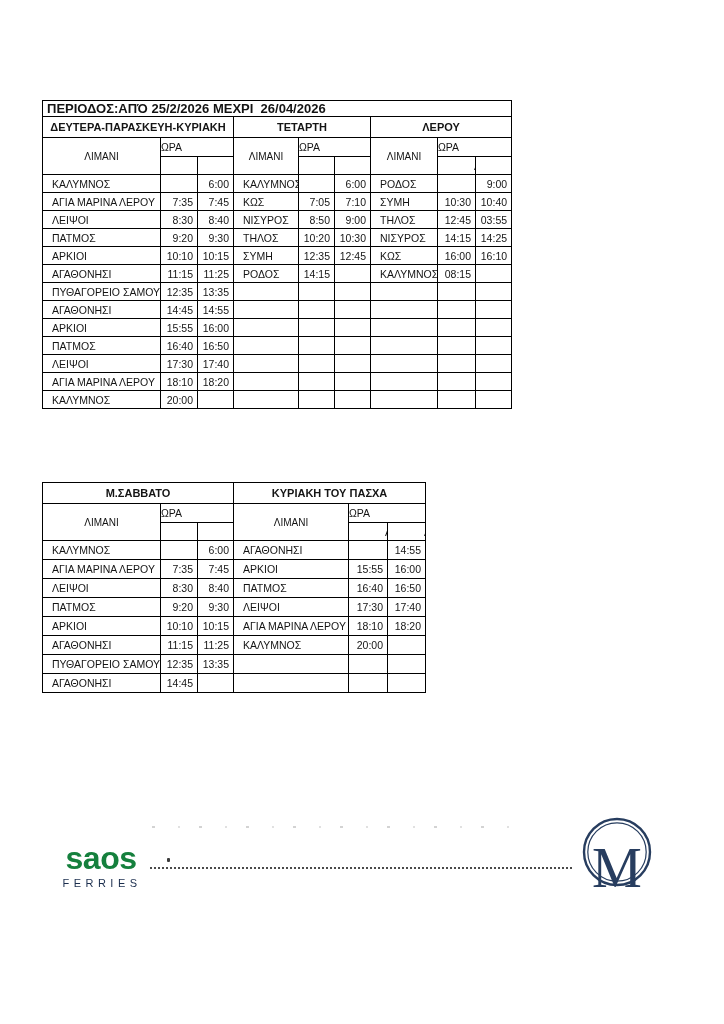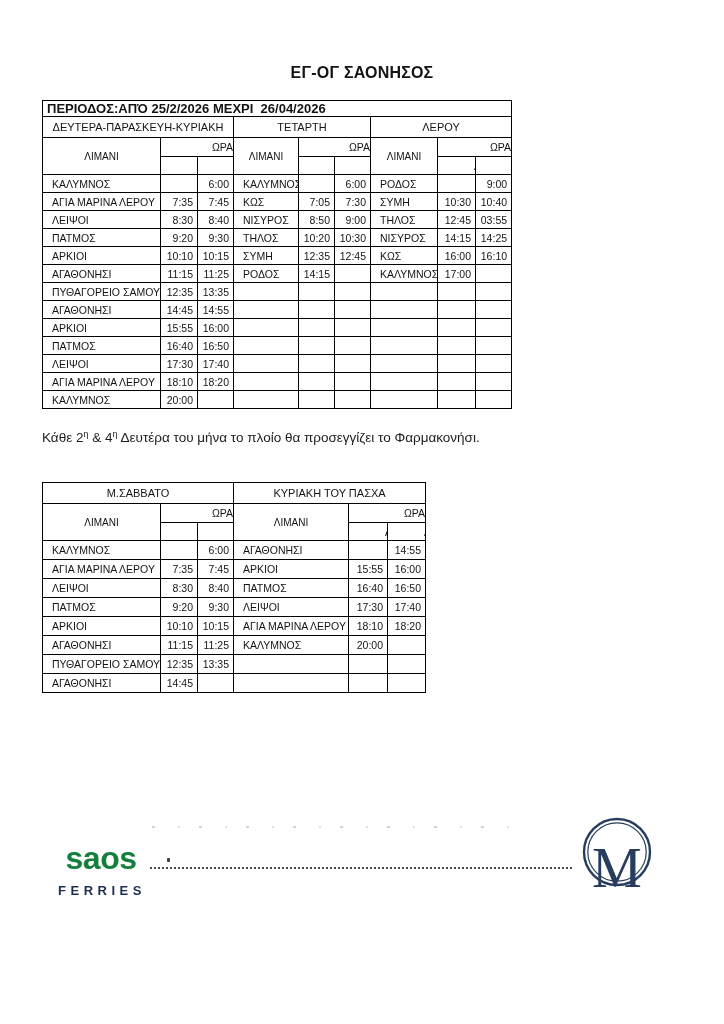--- a/index.html
+++ b/index.html
@@ -26,25 +26,25 @@
   table.tt th, table.tt td {
     border: 1px solid #000000;
     overflow: hidden; white-space: nowrap;
     font-weight: 400; vertical-align: middle;
   }
   table.tt th.period {
     height: 15px; text-align: left; padding: 0 4px;
     font-weight: 700; font-size: 13px; white-space: pre; border-radius: 10px;
   }
   table.tt th.day {
-    height: 21px; text-align: center; font-weight: 400; font-size: 11px;
+    height: 21px; text-align: center; font-weight: 700; font-size: 11px;
     padding: 0 2px;
   }
   table.tt th.port-h { text-align: center; font-size: 10px; }
-  table.tt th.hour-h { height: 19px; text-align: right; font-size: 10.5px; }
+  table.tt th.hour-h { height: 19px; text-align: left; font-size: 10.5px; }
   table.tt th.sub-h  { height: 18px; text-align: center; font-size: 10.5px; padding-left: 36px; }
   table.tt td { height: 18px; }
   table.tt td.port { text-align: left;  padding: 0 2px 0 9px; }
   table.tt td.time { text-align: right; padding: 0 4px 0 1px; }
 
   #main-table    { left: 42px; top: 100px; width: 469px; }
   #holiday-table { left: 42px; top: 482px; width: 383px; border-radius: 18px; }
   #holiday-table td { height: 19px; }
 
   .note {
@@ -62,36 +62,35 @@
       #c8c8c8 0 3px, transparent 3px 26px,
       #d9d9d9 26px 28px, transparent 28px 47px);
     opacity: 0.8;
   }
   .brand { position: absolute; left: 55px; top: 842px; width: 92px; text-align: center; }
   .brand-word {
     font-size: 32px; font-weight: 700; color: #15803d;
     letter-spacing: -0.5px; line-height: 1;
   }
   .brand-sub {
-    margin-top: 9px; font-size: 13px; font-weight: 700;
+    margin-top: 3px; font-size: 11px; font-weight: 400;
     letter-spacing: 4.5px; color: #1b2e4e; text-indent: 2px;
   }
   .stray-dot { position: absolute; left: 167px; top: 858px; width: 3px; height: 4px; background: #3c3c3c; border-radius: 1px; }
   .dotline {
     position: absolute; left: 150px; top: 866px; width: 422px; height: 3px;
     border-bottom: 2px dotted #4a4a4a;
   }
   .mono { position: absolute; left: 574px; top: 816px; }
 </style>
 </head>
 <body>
 
 <div class="page">
 
-  <div class="title">ΕΓ-ΟΓ ΣΑΟΝΗΣΟΣ</div>
 
   <table class="tt" id="main-table">
     <colgroup>
       <col style="width:118px">
         <col style="width:37px">
         <col style="width:36px">
       <col style="width:65px">
         <col style="width:36px">
         <col style="width:36px">
       <col style="width:67px">
@@ -135,21 +134,21 @@
           <td class="port">ΡΟΔΟΣ</td>
           <td class="time"></td>
           <td class="time">9:00</td>
         </tr>
         <tr>
           <td class="port">ΑΓΙΑ ΜΑΡΙΝΑ ΛΕΡΟΥ</td>
           <td class="time">7:35</td>
           <td class="time">7:45</td>
           <td class="port">ΚΩΣ</td>
           <td class="time">7:05</td>
-          <td class="time">7:30</td>
+          <td class="time">7:10</td>
           <td class="port">ΣΥΜΗ</td>
           <td class="time">10:30</td>
           <td class="time">10:40</td>
         </tr>
         <tr>
           <td class="port">ΛΕΙΨΟΙ</td>
           <td class="time">8:30</td>
           <td class="time">8:40</td>
           <td class="port">ΝΙΣΥΡΟΣ</td>
           <td class="time">8:50</td>
@@ -181,21 +180,21 @@
           <td class="time">16:10</td>
         </tr>
         <tr>
           <td class="port">ΑΓΑΘΟΝΗΣΙ</td>
           <td class="time">11:15</td>
           <td class="time">11:25</td>
           <td class="port">ΡΟΔΟΣ</td>
           <td class="time">14:15</td>
           <td class="time"></td>
           <td class="port">ΚΑΛΥΜΝΟΣ</td>
-          <td class="time">17:00</td>
+          <td class="time">08:15</td>
           <td class="time"></td>
         </tr>
         <tr>
           <td class="port">ΠΥΘΑΓΟΡΕΙΟ ΣΑΜΟΥ</td>
           <td class="time">12:35</td>
           <td class="time">13:35</td>
           <td class="port"></td>
           <td class="time"></td>
           <td class="time"></td>
           <td class="port"></td>
@@ -264,21 +263,20 @@
           <td class="port"></td>
           <td class="time"></td>
           <td class="time"></td>
           <td class="port"></td>
           <td class="time"></td>
           <td class="time"></td>
         </tr>
       </tbody>
   </table>
 
-  <p class="note" id="note-1"><span>Κάθε 2</span><sup>η</sup><span> &amp; 4</span><sup>η</sup><span> Δευτέρα του μήνα το πλοίο θα προσεγγίζει το Φαρμακονήσι.</span></p>
 
   <table class="tt" id="holiday-table">
     <colgroup>
       <col style="width:118px">
         <col style="width:37px">
         <col style="width:36px">
       <col style="width:115px">
         <col style="width:39px">
         <col style="width:38px">
     </colgroup>

